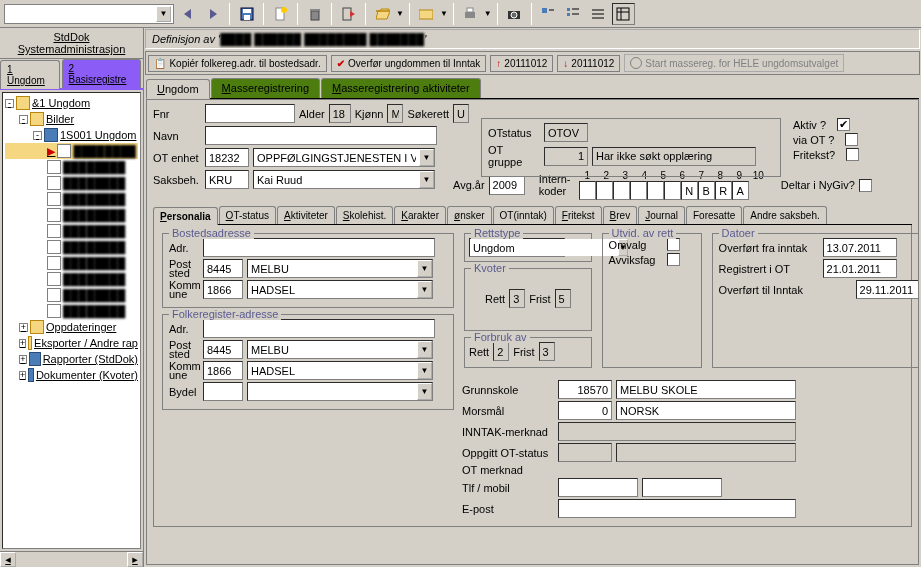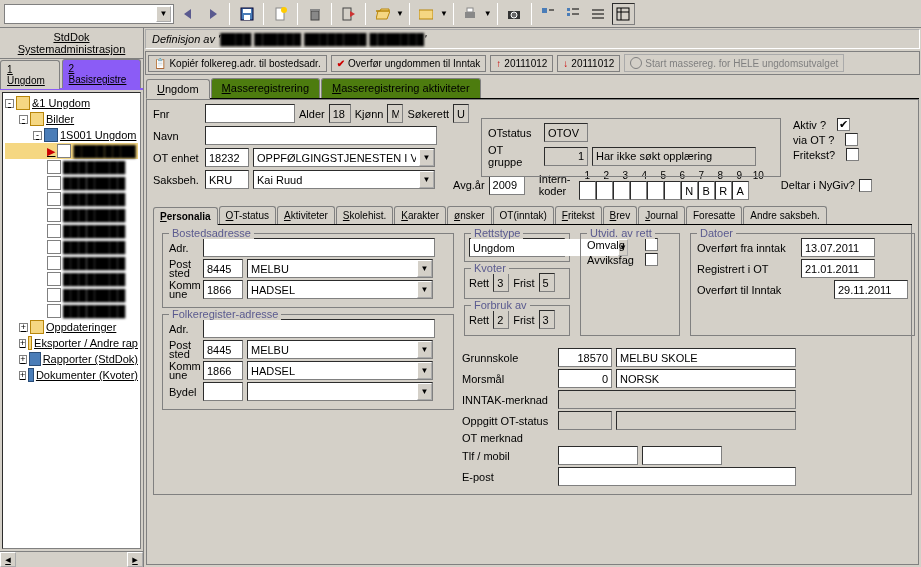--- a/index.html
+++ b/index.html
@@ -513,21 +513,21 @@
         <div class="col" style="flex:1">
           <div style="display:flex; gap:6px">
             <div class="col" style="flex:0 0 110px">
               <div class="fset" style="padding:4px">
                 <div class="fset-title">Rettstype</div>
                 <div class="combo" style="width:96px">
                     <input value="Ungdom" style="">
                     <span class="dropdown-btn">▼</span>
                   </div>
               </div>
-              <div class="fset" style="padding:4px">
+              <div class="fset" style="padding:20px">
                 <div class="fset-title">Kvoter</div>
                 <div class="field-row">
                     <span class="lbl">Rett</span>
                     <input class="fld fld-ro" style="width: 16px;" value="3">
                     <span class="lbl">Frist</span>
                     <input class="fld fld-ro" style="width: 16px;" value="5">
                   </div>
               </div>
               <div class="fset" style="padding:4px">
                 <div class="fset-title">Forbruk av</div>

